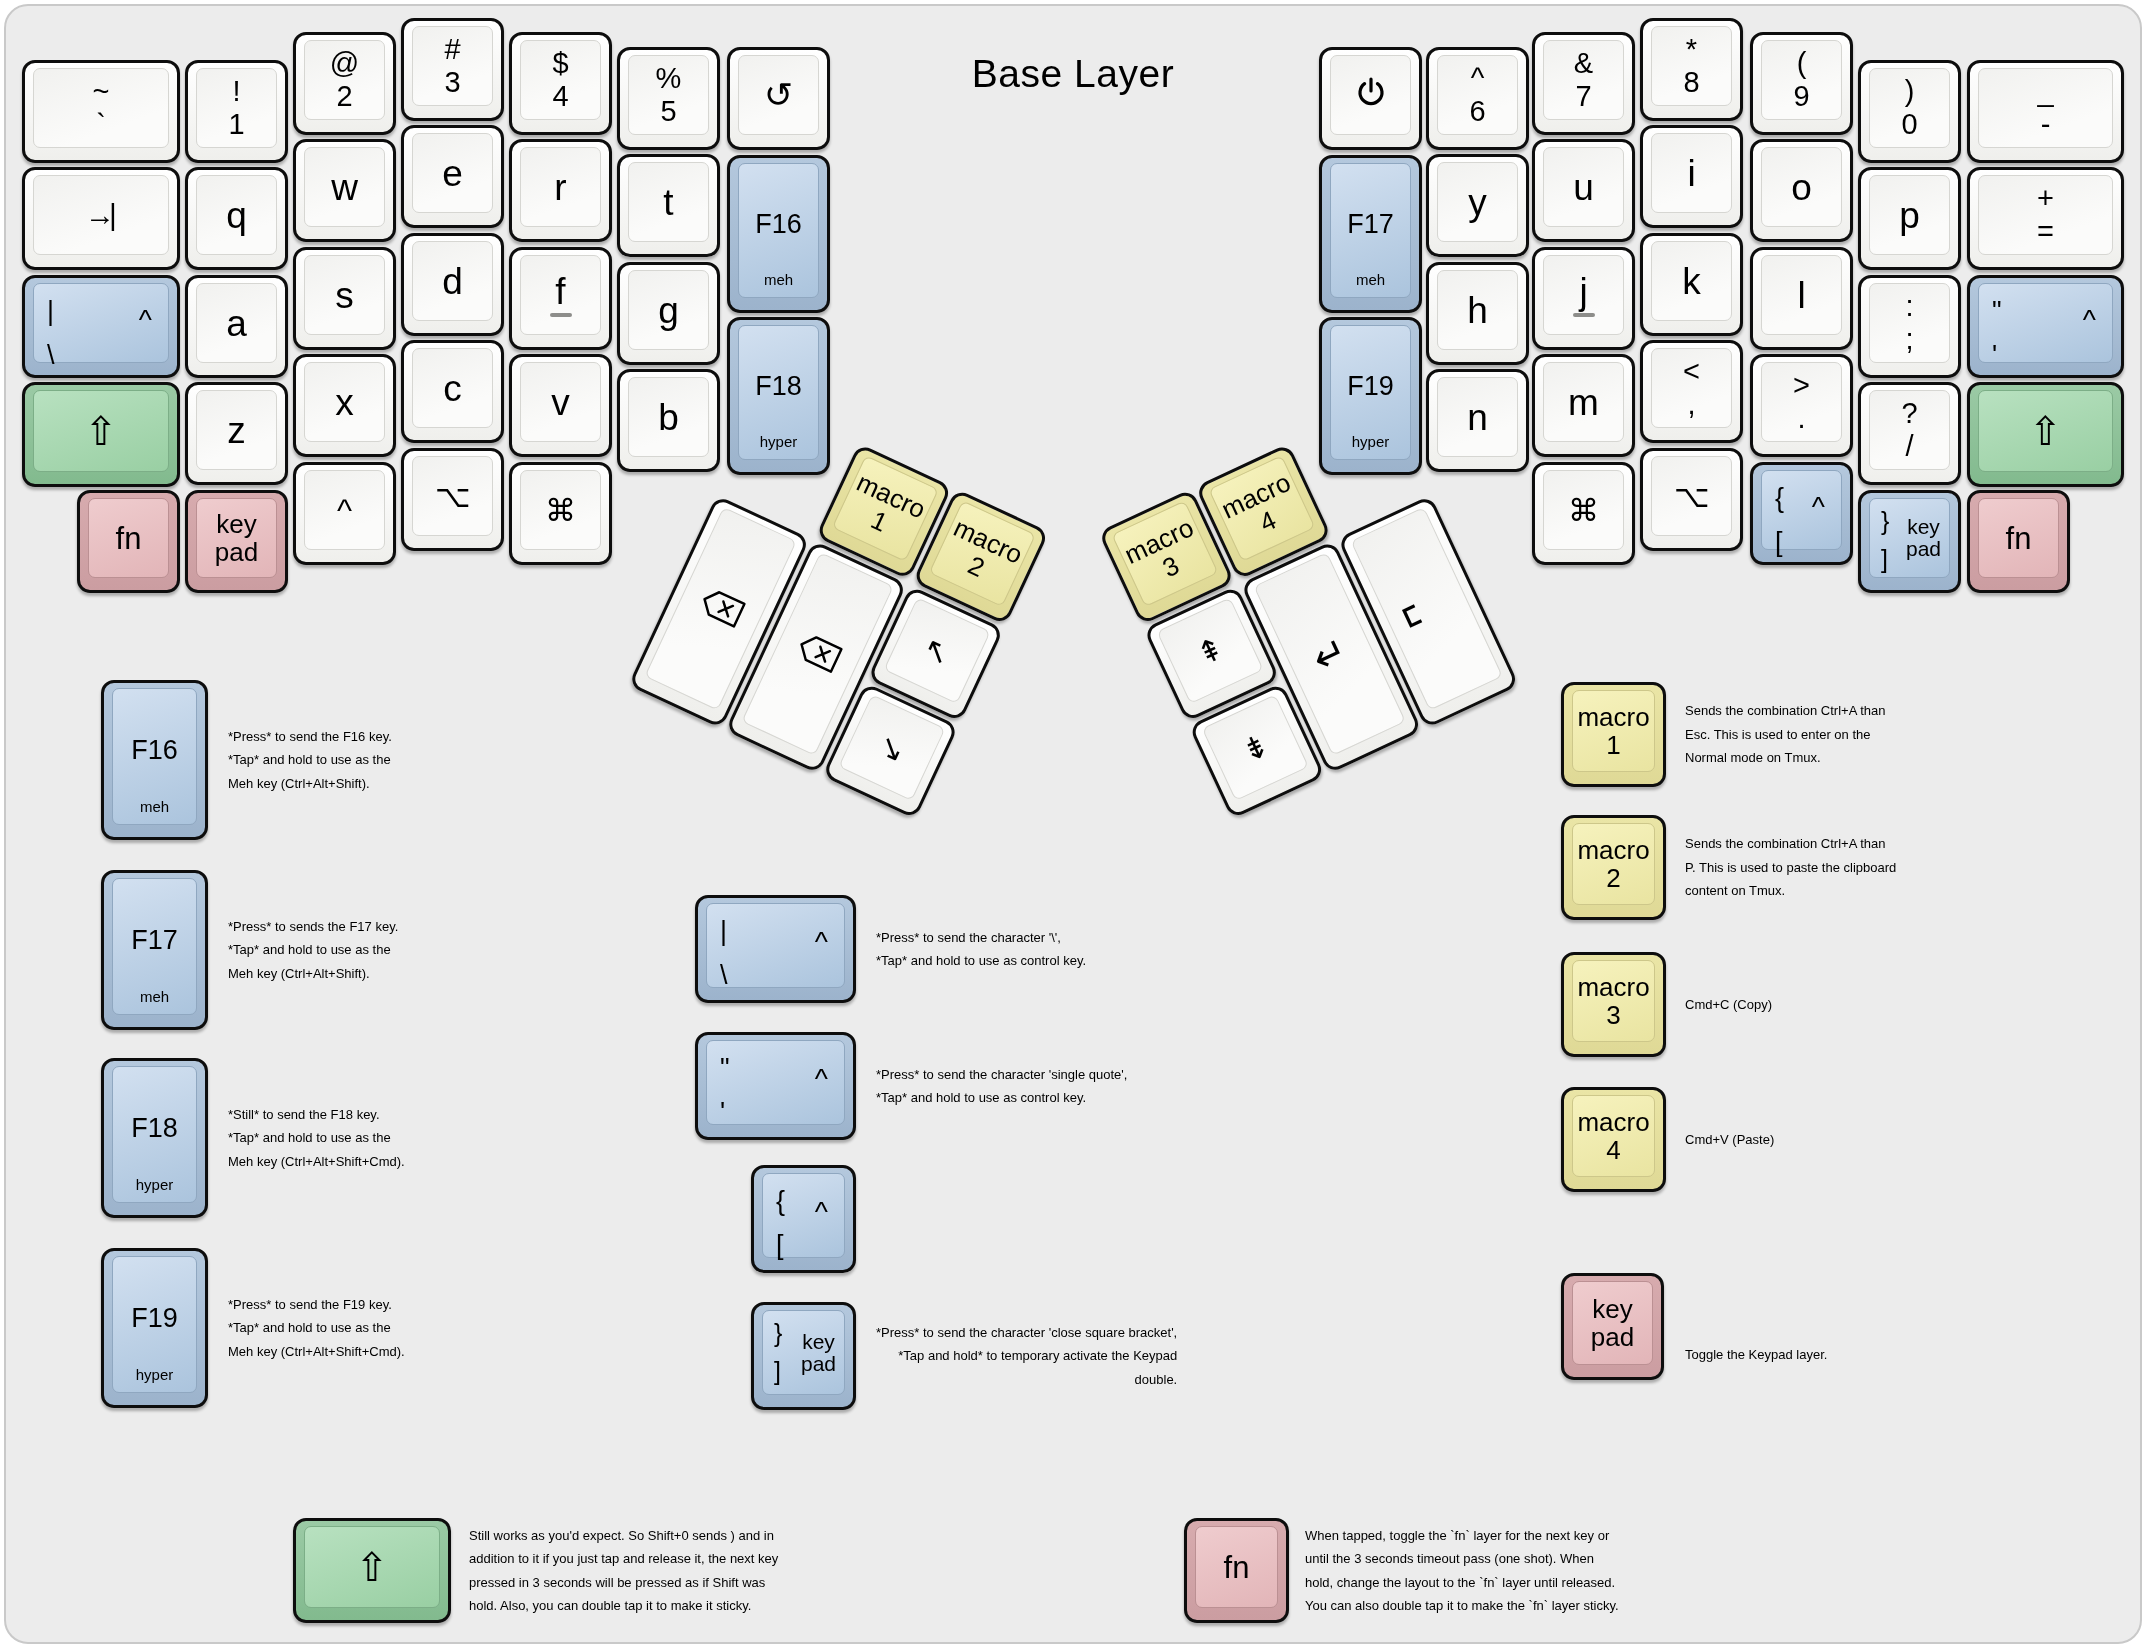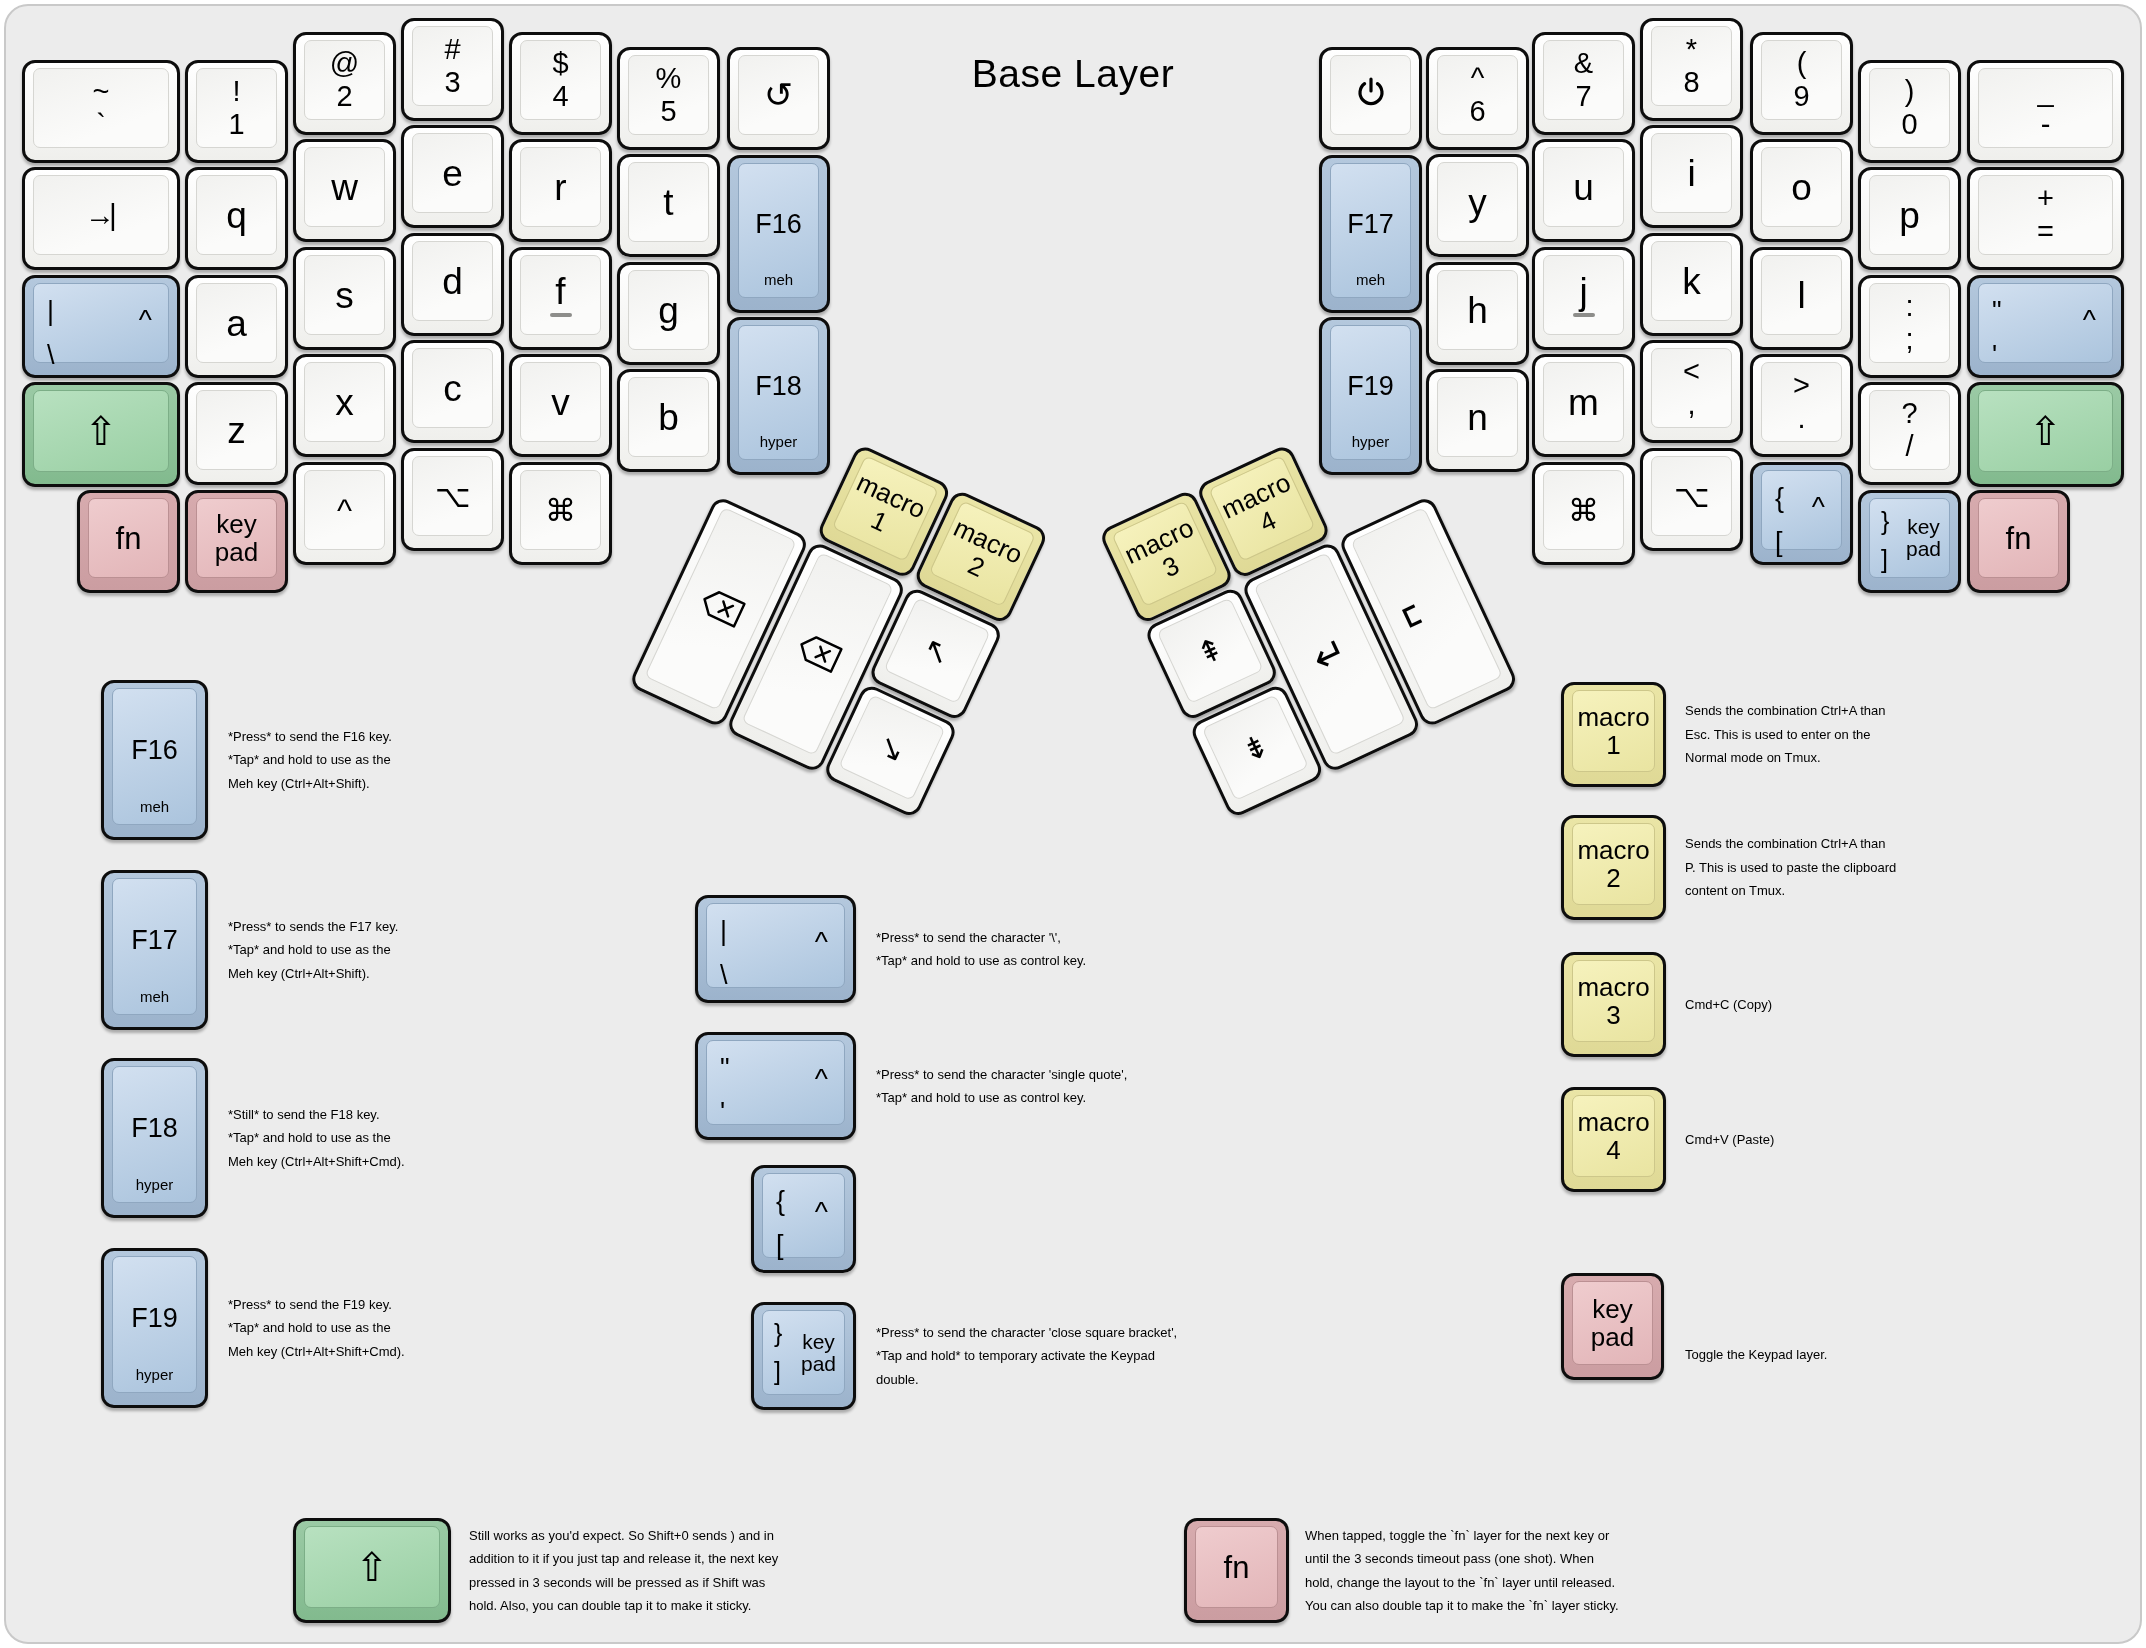--- a/index.html
+++ b/index.html
@@ -764,21 +764,21 @@
         <div class="kp-left">
           <div>}</div>
           <div>]</div>
         </div>
         <div class="kp-right">
           <div>key</div>
           <div>pad</div>
         </div>
       </div>
     </div>
-    <div class="ltext" style="left: 876px; top: 1320.75px;"><div>*Press* to send the character 'close square bracket',</div><div>*Tap and hold* to temporary activate the Keypad</div><div>double.</div></div>
+    <div class="ltext" style="left: 876px; top: 1320.75px; text-align: right;"><div>*Press* to send the character 'close square bracket',</div><div>*Tap and hold* to temporary activate the Keypad</div><div>double.</div></div>
     <div class="key k-yellow" style="left: 1561px; top: 682px; width: 105px; height: 105px;">
       <div class="cap">
         <div class="center">
           <div class="stack2">
             <div>macro</div>
             <div>1</div>
           </div>
         </div>
       </div>
     </div>

